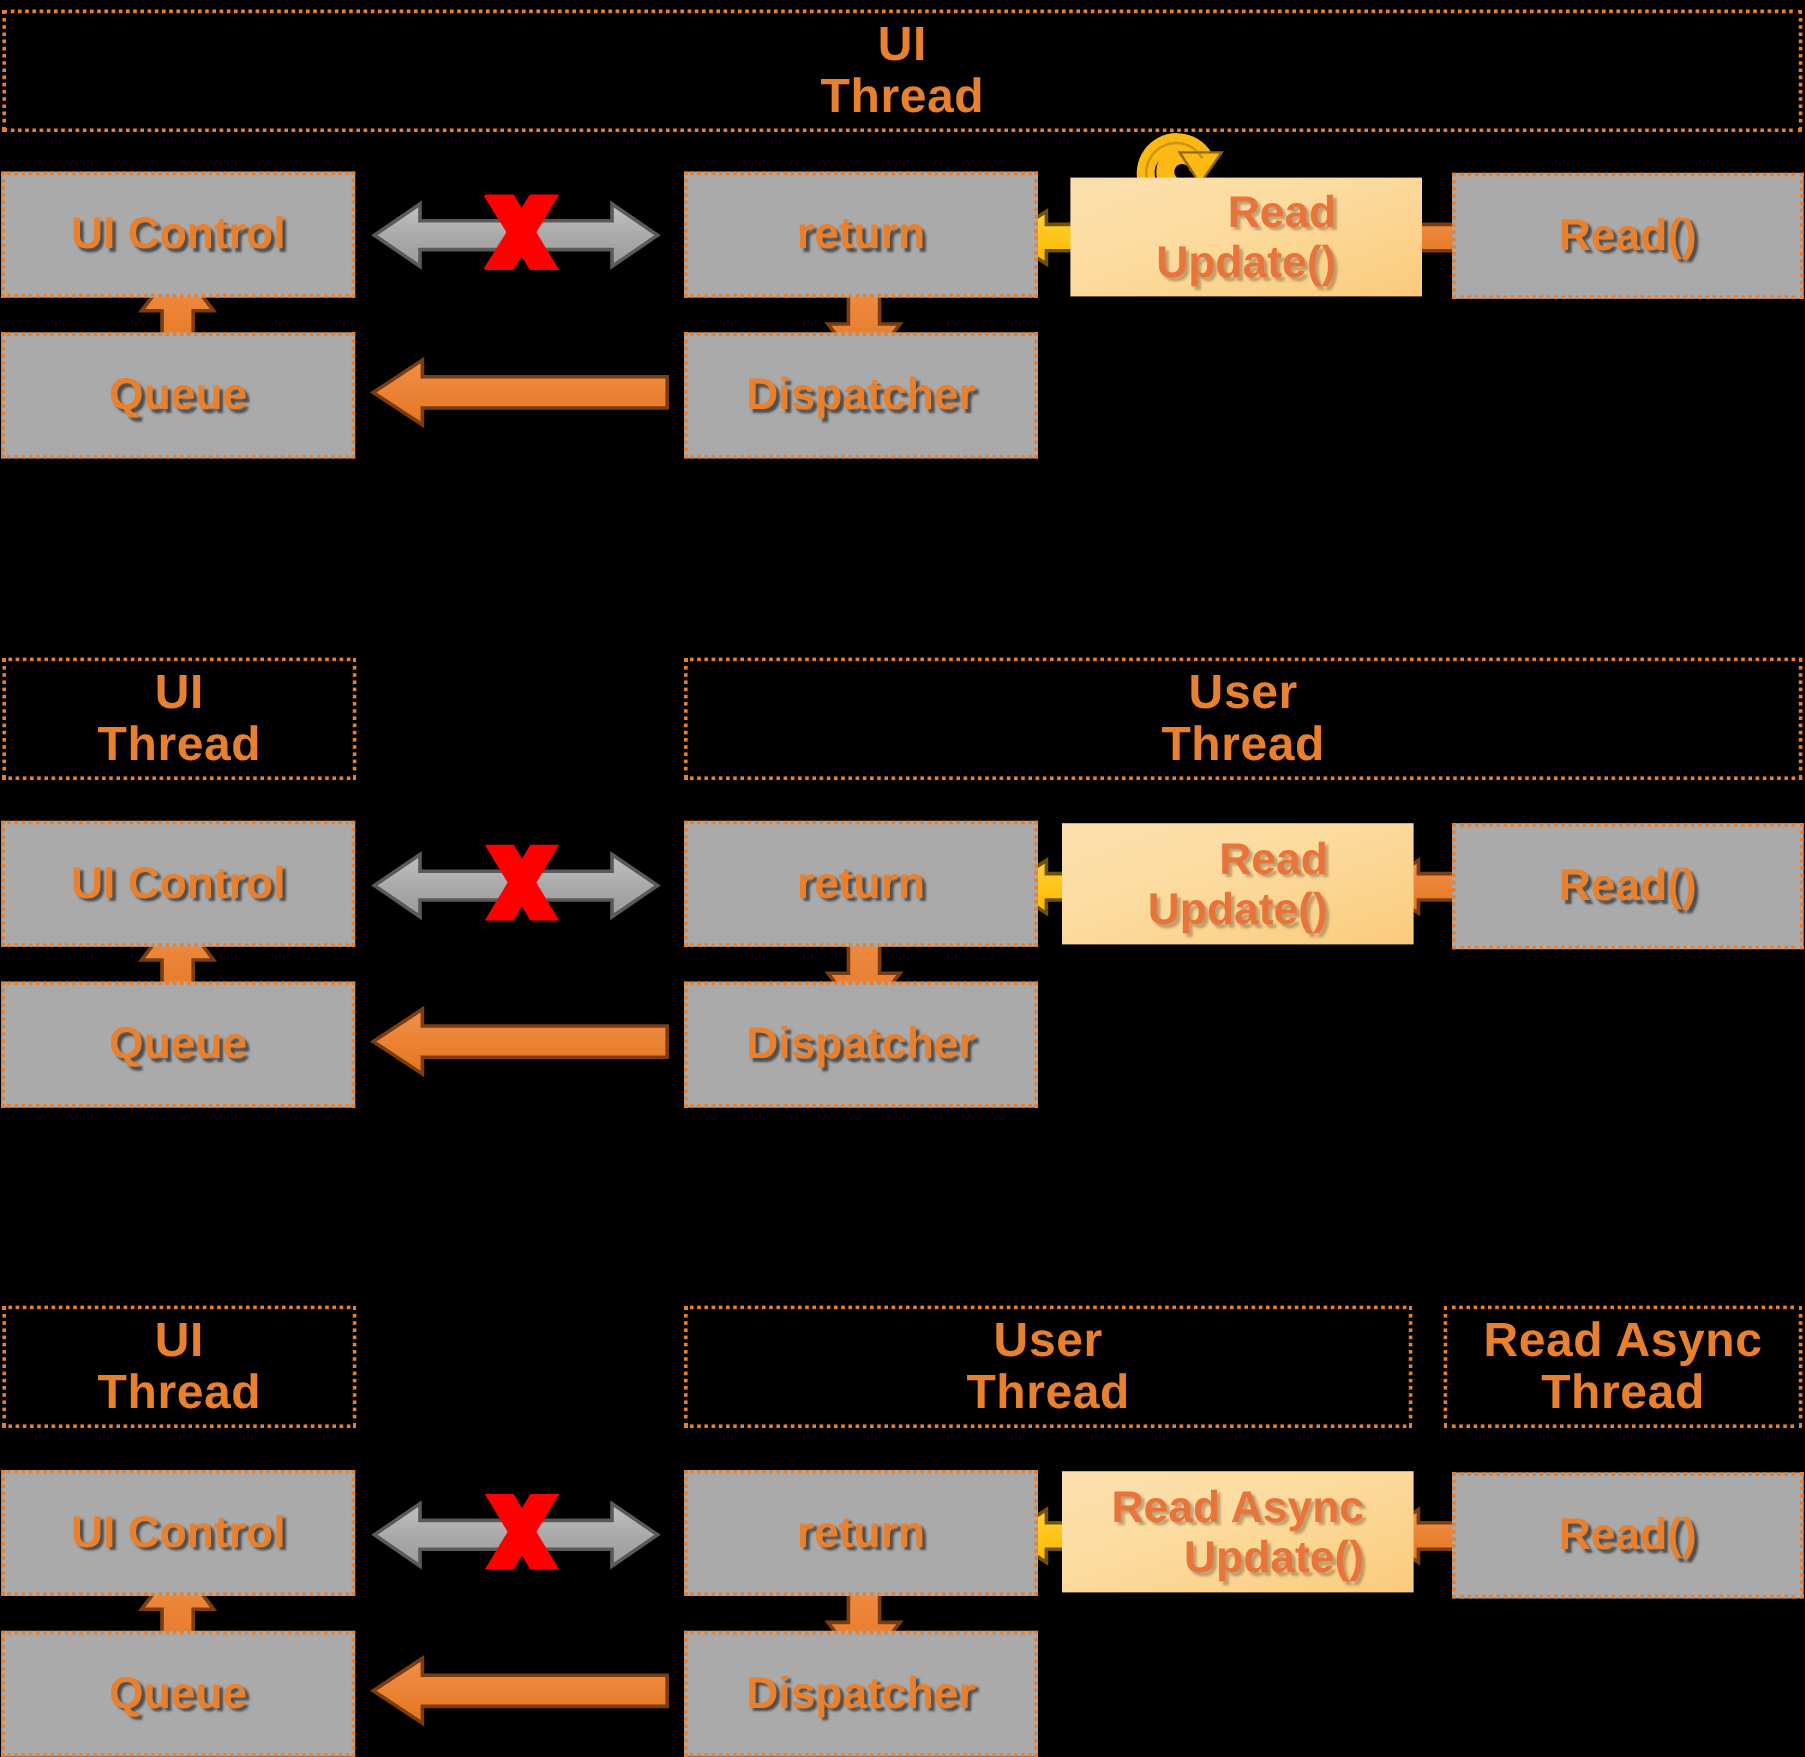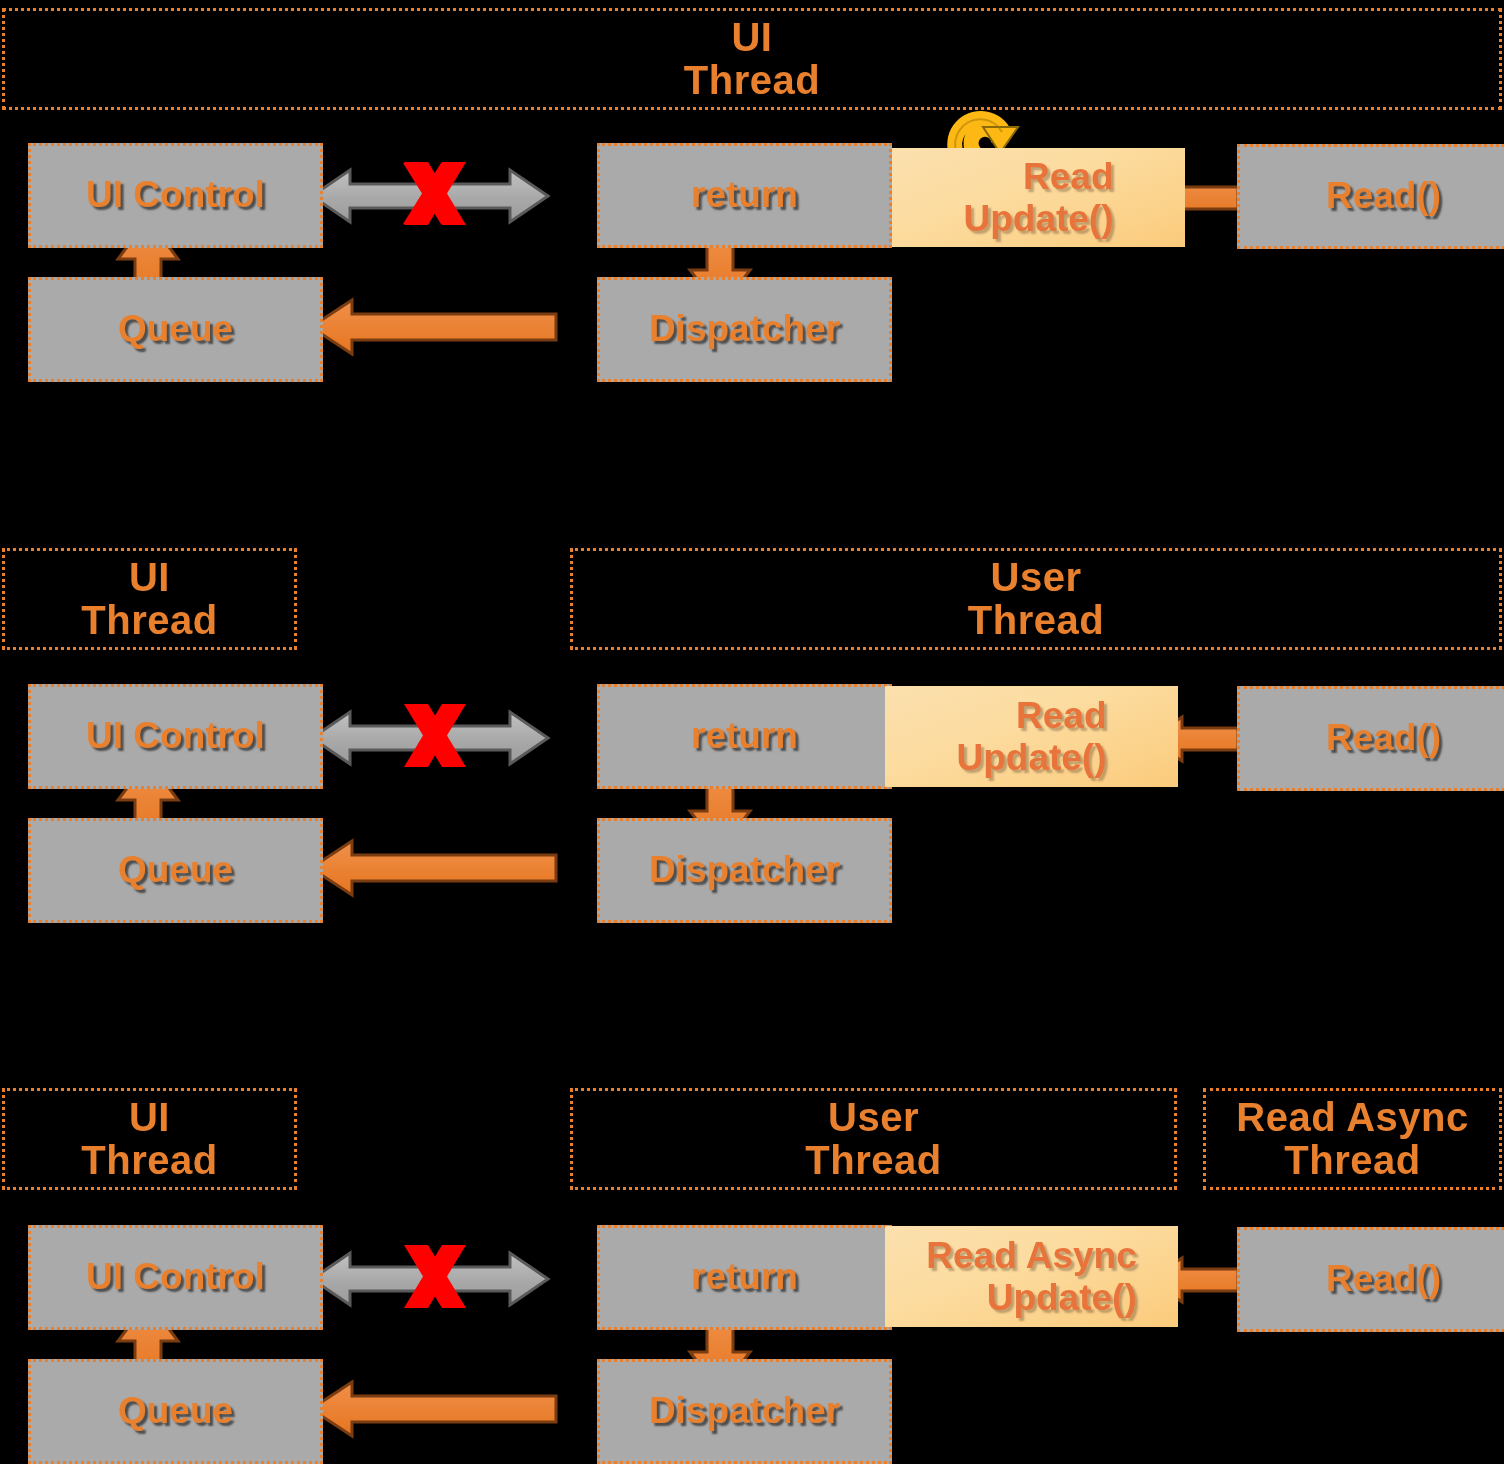--- a/index.html
+++ b/index.html
@@ -26,21 +26,21 @@
     line-height:1.08;
     letter-spacing:.5px;
     text-shadow:2px 2px 0 rgba(0,0,0,.55);
     white-space:pre-line;
   }
 
   
   .node{
     border:3px dotted #E8802E;
     background:#AAAAAA;
-    display:flex;align-items:center;justify-content:center;text-align:center;margin-left:27px;
+    display:flex;align-items:center;justify-content:center;text-align:center;
   }
   .node .ntxt{
     color:#E8802E;font-weight:bold;font-size:37px;line-height:1.1;
     text-shadow:3px 3px 2px rgba(0,0,0,.55);
     white-space:pre-line;
   }
 
   
   .updbox{
     background:linear-gradient(160deg,#FBE0AE 0%,#FCDCA0 40%,#FBCB7C 100%);

